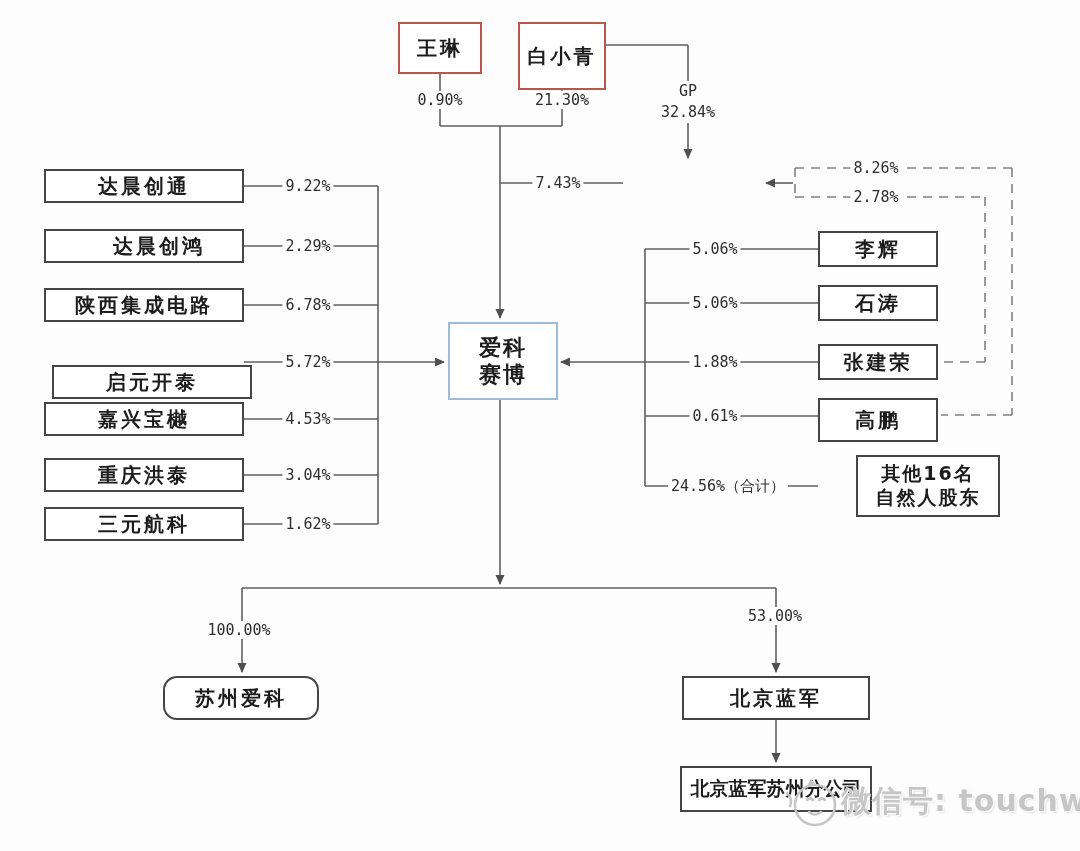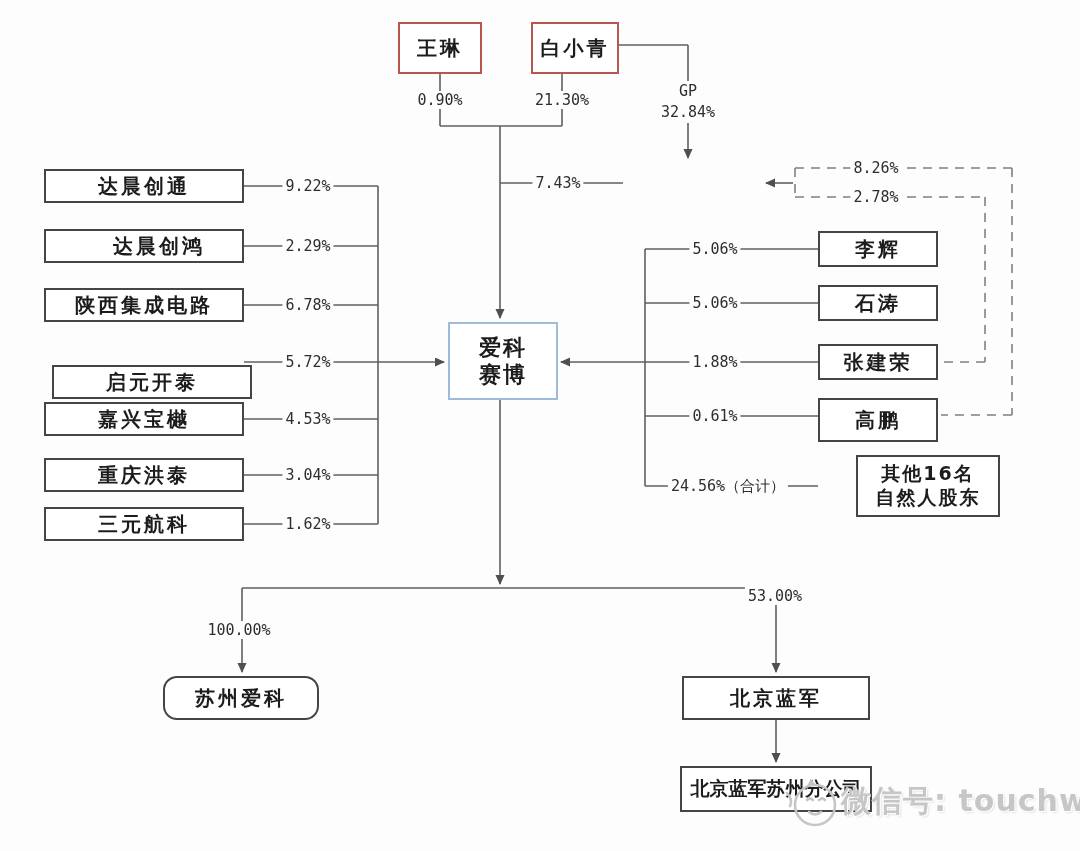--- a/index.html
+++ b/index.html
@@ -86,21 +86,21 @@
       <line x1="795" y1="197" x2="985" y2="197"></line>
       <line x1="985" y1="197" x2="985" y2="362"></line>
       <line x1="985" y1="362" x2="941" y2="362"></line>
       <line x1="795" y1="168" x2="795" y2="197"></line>
     </g>
   </svg>
 
   <div class="node red" style="left:398px;top:22px;width:84px;height:52px;">
     <span>王琳</span>
   </div>
-  <div class="node red" style="left:518px;top:22px;width:88px;height:52px;margin-left:13px;">
+  <div class="node red" style="left:518px;top:22px;width:88px;height:68px;">
     <span>白小青</span>
   </div>
 
   <div class="node blue" style="left:448px;top:322px;width:110px;height:78px;">
     <span>爱科</span>
     <span>赛博</span>
   </div>
 
   <div class="node" style="left:44px;top:169px;width:200px;height:34px;">
     <span>达晨创通</span>
@@ -170,21 +170,21 @@
   <div class="pct" style="left:715px;top:249px;">5.06%</div>
   <div class="pct" style="left:715px;top:303px;">5.06%</div>
   <div class="pct" style="left:715px;top:362px;">1.88%</div>
   <div class="pct" style="left:715px;top:416px;">0.61%</div>
   <div class="pct" style="left:728px;top:486px;">24.56%（合计）</div>
 
   <div class="pct" style="left:876px;top:168px;">8.26%</div>
   <div class="pct" style="left:876px;top:197px;">2.78%</div>
 
   <div class="pct" style="left:239px;top:630px;">100.00%</div>
-  <div class="pct" style="left:775px;top:596px;">53.00%</div>
+  <div class="pct" style="left:775px;top:616px;">53.00%</div>
 
   <div id="watermark">
     <svg width="58" height="60" viewBox="0 0 58 60">
       <g stroke="#c6c6c6" stroke-width="2.6" fill="none" stroke-linecap="round">
         <path d="M4,22 Q10,28 7,35"></path>
         <circle cx="32" cy="34" r="20"></circle>
         <path d="M28,8 L33,14 L24,15 Z" fill="#c6c6c6" stroke="none"></path>
         <path d="M24,29 q3,-3 6,0"></path>
         <path d="M36,29 q3,-3 6,0"></path>
         <path d="M26,41 q6,5 12,0"></path>

